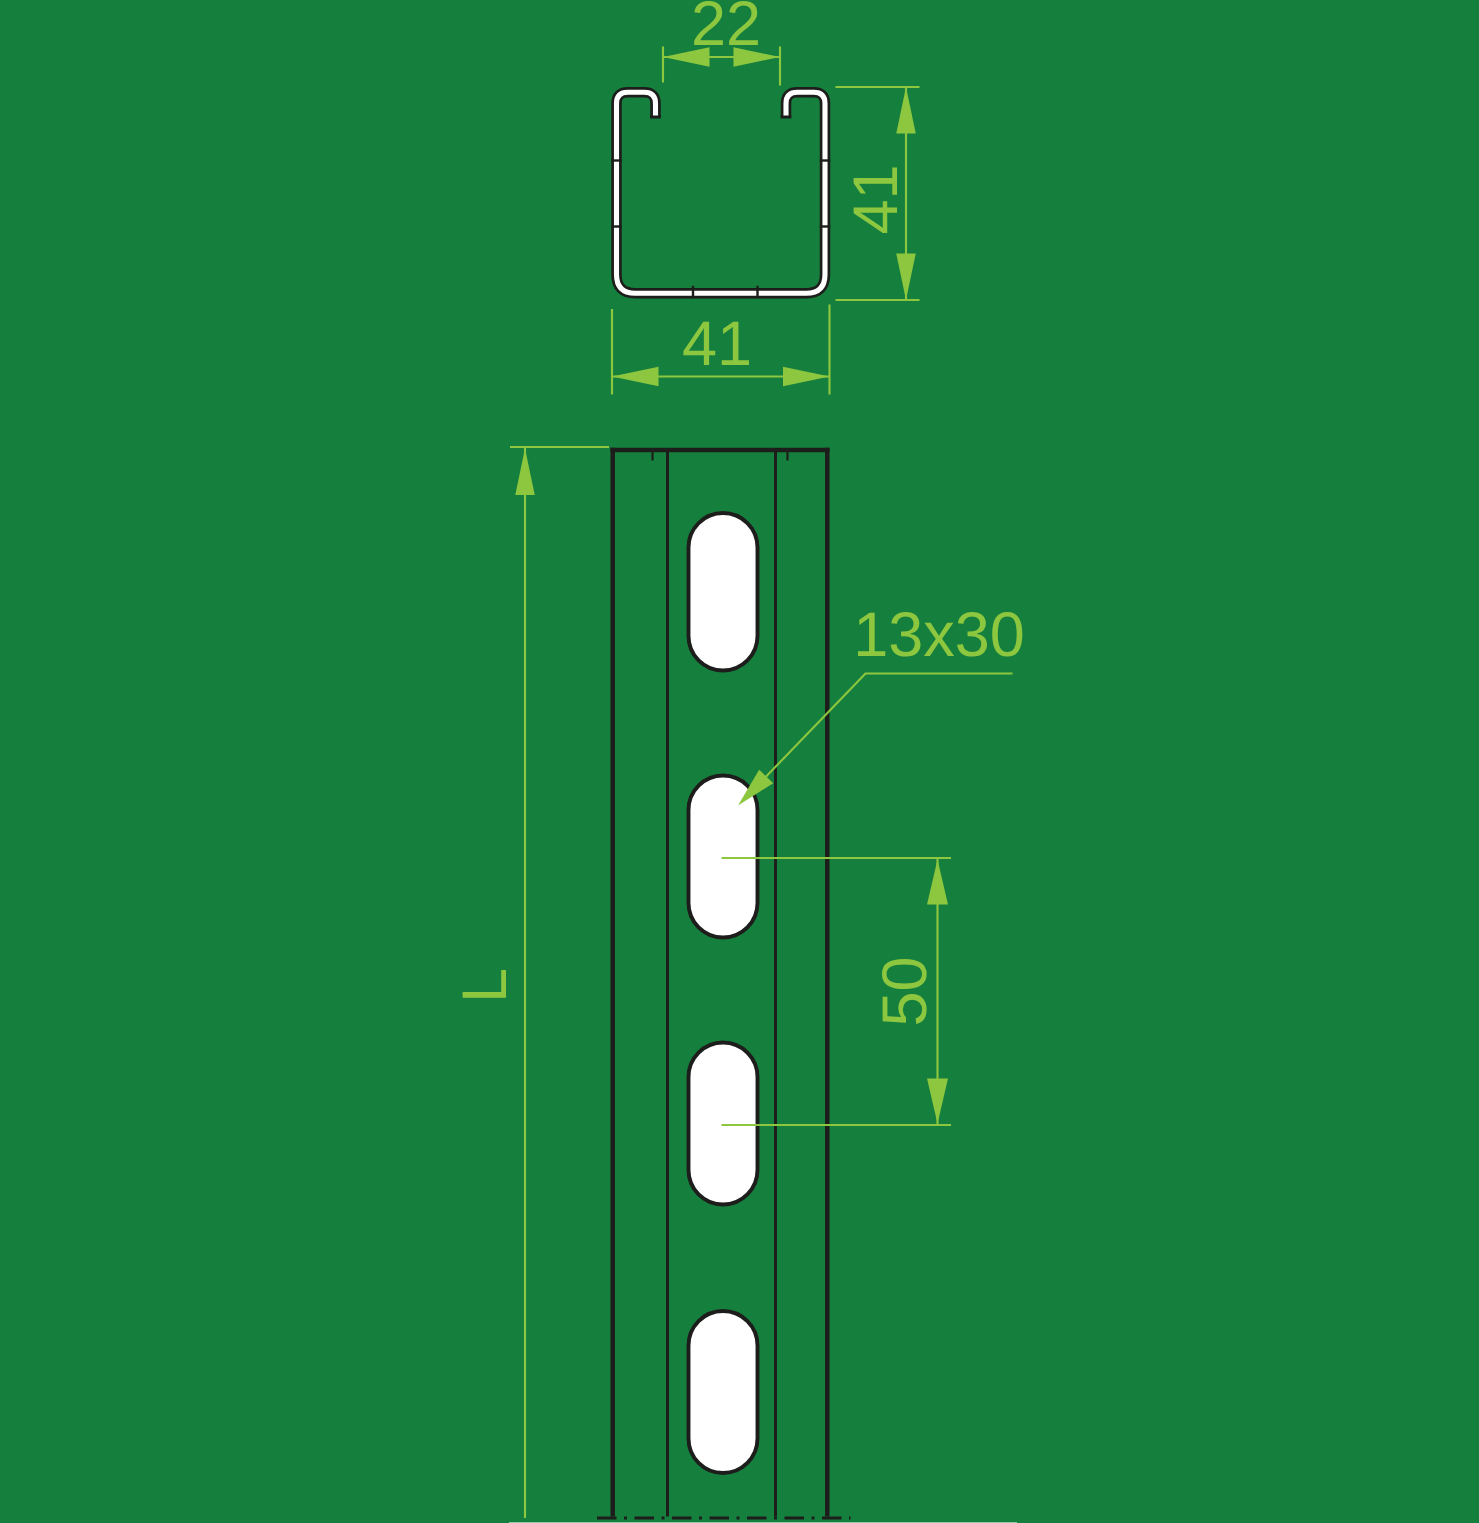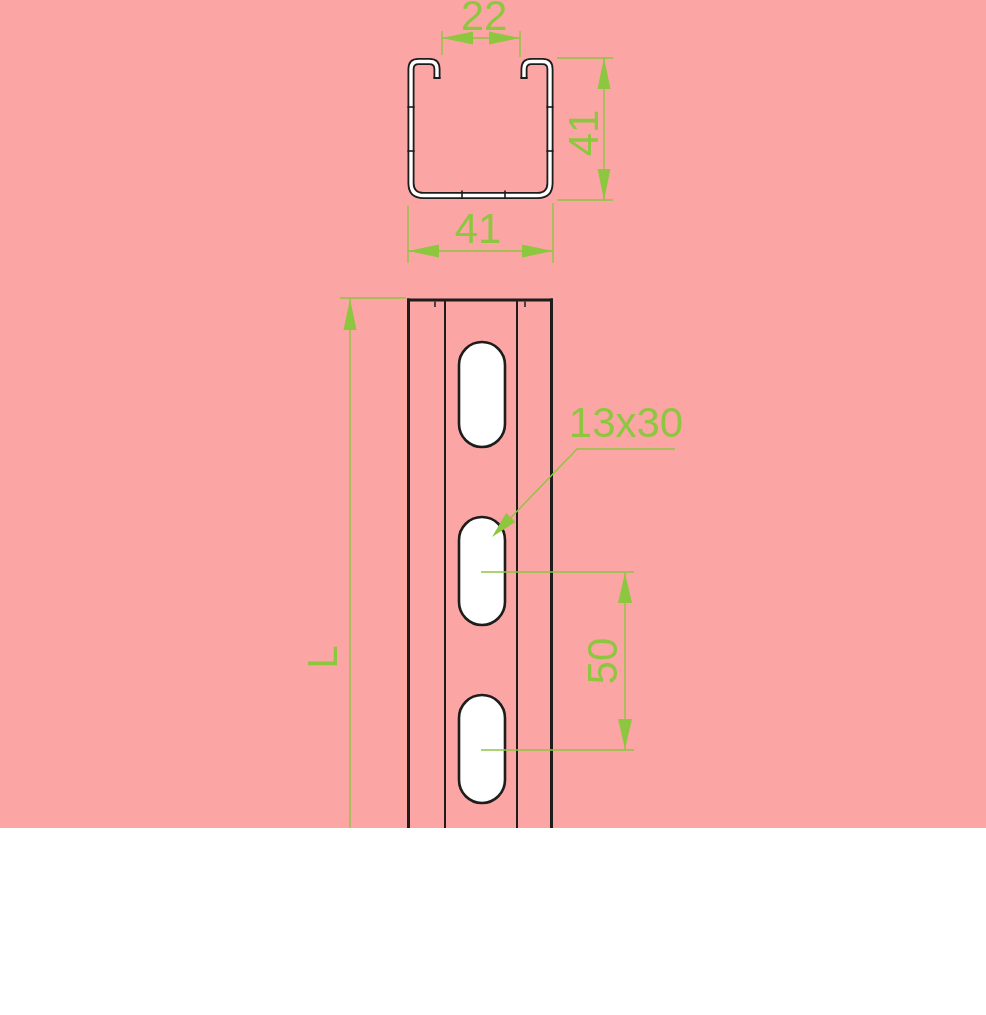--- a/index.html
+++ b/index.html
@@ -3,22 +3,22 @@
 <meta charset="utf-8">
 <style>
   html, body {
     margin: 0;
     padding: 0;
     background: #ffffff;
   }
   .canvas {
     position: relative;
     width: 986px;
-    height: 828px;
-    background: #fca5a5;
+    height: 1015px;
+    background: #15803d;
     overflow: hidden;
   }
   svg { position: absolute; left: 0; top: 0; }
   .dim-text {
     font-family: "Liberation Sans", sans-serif;
     font-size: 42px;
     fill: #8dc63f;
   }
   .blk { stroke: #1d1d1b; fill: none; }
   .grn { stroke: #8dc63f; fill: none; stroke-width: 1.4; }

